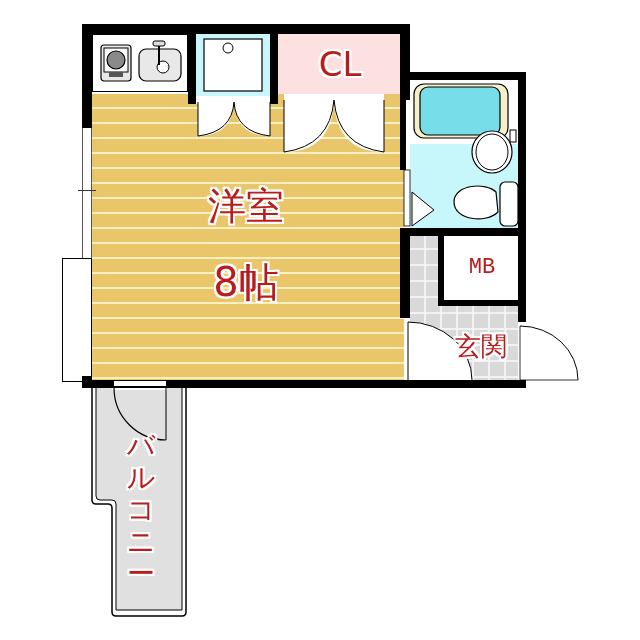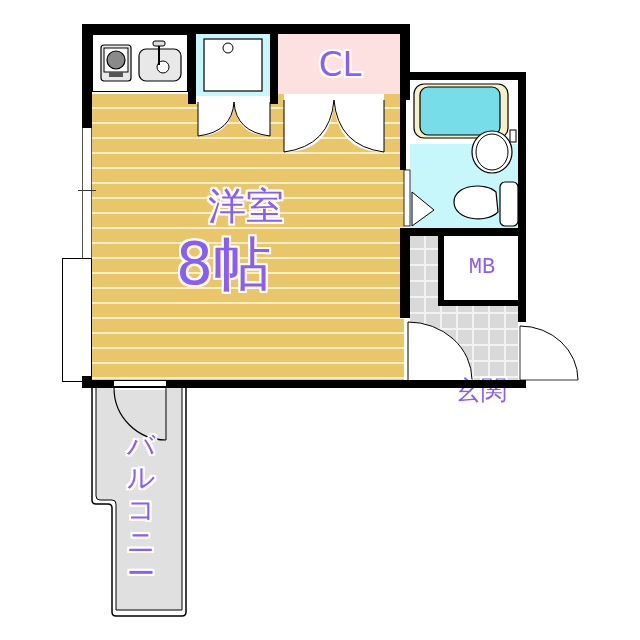--- a/index.html
+++ b/index.html
@@ -10,21 +10,21 @@
     background-color: #e9c66a;
     background-image: repeating-linear-gradient(to bottom, #e9c66a 0px, #e9c66a 13px, #fbefc4 13px, #fbefc4 15px);
   }
   .tile {
     background-color: #d9d9d9;
     background-image:
       repeating-linear-gradient(to right, transparent 0, transparent 14px, #f2f2f2 14px, #f2f2f2 16px),
       repeating-linear-gradient(to bottom, transparent 0, transparent 14px, #f2f2f2 14px, #f2f2f2 16px);
   }
   .label {
-    position: absolute; color: #8b5cf6; white-space: nowrap;
+    position: absolute; color: #b91c1c; white-space: nowrap;
     text-shadow: -2px -2px 0 #fff, 2px -2px 0 #fff, -2px 2px 0 #fff, 2px 2px 0 #fff, 0 2px 0 #fff, 0 -2px 0 #fff, 2px 0 0 #fff, -2px 0 0 #fff;
   }
   svg { position: absolute; overflow: visible; }
 </style>
 </head>
 <body>
 
 <div class="abs" style="left:84px;top:384px;width:110px;height:232px;">
   <svg width="110" height="232">
     <path d="M8,0 L8,116 Q8,120 12,120 L24,120 Q28,120 28,124 L28,228 Q28,232 32,232 L98,232 Q102,232 102,228 L102,0 Z" fill="#ffffff" stroke="#000" stroke-width="1.5"></path>
@@ -113,21 +113,21 @@
 </svg>
 
 <div class="abs tile" style="left:410px;top:234px;width:108px;height:146px;"></div>
 <div class="abs" style="left:438px;top:234px;width:80px;height:72px;background:#fff;border-left:6px solid #000;border-bottom:6px solid #000;"></div>
 <div class="label" style="left:450px;top:254px;width:64px;font-size:22px;line-height:28px;text-align:center;font-family:Liberation Mono, monospace;">MB</div>
 <svg class="abs" style="left:406px;top:320px;" width="70" height="62">
   <path d="M2,2 L2,60 L66,60 A64,58 0 0 0 2,2 Z" fill="#fff"></path>
   <path d="M2,2 A64,58 0 0 1 66,60" fill="none" stroke="#000" stroke-width="1"></path>
   <line x1="2" y1="2" x2="2" y2="60" stroke="#000" stroke-width="1"></line>
 </svg>
-<div class="label" style="left:446px;top:330px;width:70px;font-size:26px;line-height:32px;text-align:center;margin-top:44px;">玄関</div>
+<div class="label" style="left:446px;top:330px;width:70px;font-size:26px;line-height:32px;text-align:center;">玄関</div>
 <svg class="abs" style="left:518px;top:324px;" width="66" height="60">
   <path d="M2,2 L2,56 L60,56 A58,54 0 0 0 2,2 Z" fill="#fff"></path>
   <path d="M2,2 A58,54 0 0 1 60,56" fill="none" stroke="#000" stroke-width="1"></path>
   <line x1="2" y1="2" x2="2" y2="56" stroke="#000" stroke-width="0.8"></line>
   <line x1="2" y1="56" x2="60" y2="56" stroke="#000" stroke-width="0.8"></line>
 </svg>
 
 <div class="abs wall" style="left:82px;top:24px;width:328px;height:10px;"></div>
 <div class="abs wall" style="left:82px;top:24px;width:10px;height:104px;"></div>
 <div class="abs wall" style="left:188px;top:24px;width:8px;height:80px;"></div>
@@ -136,13 +136,13 @@
 <div class="abs wall" style="left:400px;top:100px;width:6px;height:70px;"></div>
 <div class="abs wall" style="left:400px;top:228px;width:10px;height:90px;"></div>
 <div class="abs wall" style="left:400px;top:72px;width:124px;height:8px;"></div>
 <div class="abs wall" style="left:518px;top:72px;width:8px;height:250px;"></div>
 <div class="abs wall" style="left:400px;top:228px;width:124px;height:8px;"></div>
 <div class="abs wall" style="left:82px;top:380px;width:444px;height:8px;"></div>
 <div class="abs" style="left:114px;top:381px;width:52px;height:5px;background:#fff;"></div>
 <div class="abs wall" style="left:82px;top:376px;width:10px;height:12px;"></div>
 
 <div class="label" style="left:176px;top:180px;width:140px;font-size:38px;line-height:52px;text-align:center;">洋室</div>
-<div class="label" style="left:176px;top:238px;width:140px;font-size:58px;line-height:52px;text-align:left;">8帖</div>
+<div class="label" style="left:176px;top:256px;width:140px;font-size:40px;line-height:52px;text-align:center;">8帖</div>
 
 </body></html>

